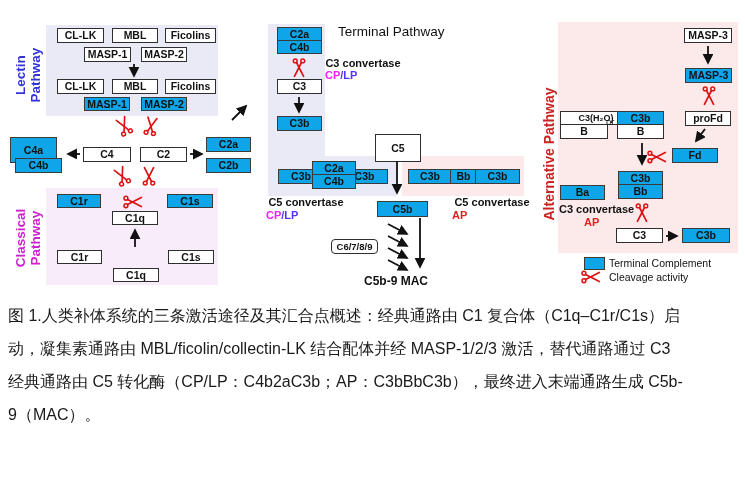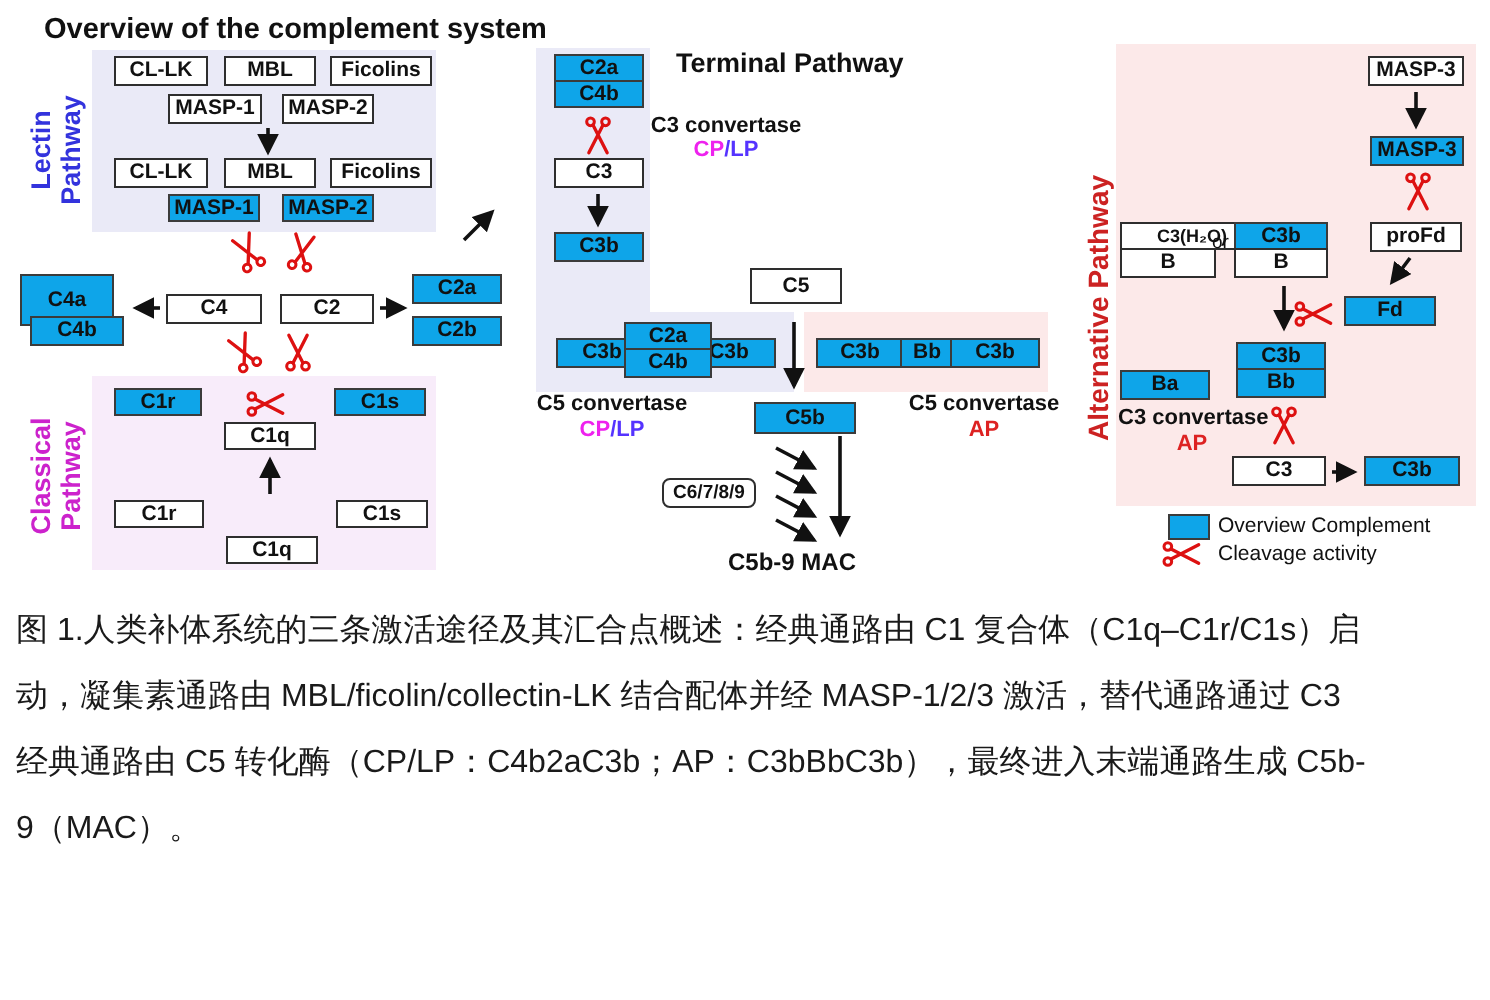--- a/index.html
+++ b/index.html
@@ -6,25 +6,25 @@
   #stage{position:relative;width:745px;height:500px;background:#fff;overflow:hidden;
          font-family:"Liberation Sans","DejaVu Sans",sans-serif;color:#111}
   .bgbox{position:absolute}
   .bx{position:absolute;display:flex;align-items:center;justify-content:center;
       background:#fff;border:1.6px solid #2e2e2e;font-weight:700;font-size:10.5px;
       color:#111;box-sizing:border-box;line-height:1;white-space:nowrap}
   .tan{background:#0ea5e9;border-color:#3b3b3b}
   .rd{border-radius:4px}
   .f9{font-size:9px}.f95{font-size:9.5px}
   .title{position:absolute;left:22px;top:7px;font-weight:700;font-size:14.5px}
-  .sec-title{position:absolute;font-weight:700;font-size:13.5px}
+  .sec-title{position:absolute;font-weight:400;font-size:13.5px}
   .vlabel{position:absolute;transform:rotate(-90deg);transform-origin:0 0;
           text-align:center;font-weight:700;font-size:13.5px;line-height:15px}
   .convlabel{position:absolute;font-weight:700;font-size:11px;text-align:center;line-height:12px}
-  .convsub{position:absolute;font-weight:700;font-size:11px;text-align:center;line-height:12px}
+  .convsub{position:absolute;font-weight:700;font-size:11px;text-align:left;line-height:12px}
   .scis{position:absolute}
   .scis circle{fill:none;stroke:#DD1111;stroke-width:1.8}
   .scis path{stroke:#DD1111;stroke-width:2;fill:none;stroke-linecap:round}
   .legend-text{position:absolute;font-size:10.5px}
   .mac{position:absolute;font-weight:700;font-size:12px}
   .or{position:absolute;font-weight:400;font-size:9.5px}
   #caption{position:absolute;left:8px;top:299px;width:733px;font-size:16px;line-height:33px;color:#1a1a1a}
   #arrows{position:absolute;left:0;top:0;pointer-events:none}
 </style>
 </head>
@@ -32,21 +32,20 @@
 
 <div id="stage">
 
   <div class="bgbox" style="left:46px;top:25px;width:172px;height:91px;background:#EAEAF7"></div>
   <div class="bgbox" style="left:46px;top:188px;width:172px;height:97px;background:#F8ECFA"></div>
   <div class="bgbox" style="left:268px;top:24px;width:57px;height:172px;background:#EAEAF7"></div>
   <div class="bgbox" style="left:270px;top:156px;width:127px;height:40px;background:#EAEAF7"></div>
   <div class="bgbox" style="left:402px;top:156px;width:122px;height:40px;background:#FCE9E9"></div>
   <div class="bgbox" style="left:558px;top:22px;width:180px;height:231px;background:#FCE9E9"></div>
 
-  <div class="title">Overview of the complement system</div>
   <div class="sec-title" style="left:338px;top:24px">Terminal Pathway</div>
   <div class="vlabel" style="left:13px;top:113px;width:76px;color:#3333DD">
     <span>Lectin</span><br>
     <span>Pathway</span>
   </div>
   <div class="vlabel" style="left:13px;top:286px;width:96px;color:#CC22CC">
     <span>Classical</span><br>
     <span>Pathway</span>
   </div>
   <div class="vlabel" style="left:542px;top:251px;width:194px;color:#CC2222;font-size:14px">Alternative Pathway</div>
@@ -73,21 +72,21 @@
   <div class="bx tan" style="left:167px;top:194px;width:46px;height:14px">C1s</div>
   <div class="bx" style="left:112px;top:211px;width:46px;height:14px">C1q</div>
   <div class="bx" style="left:57px;top:250px;width:45px;height:14px">C1r</div>
   <div class="bx" style="left:168px;top:250px;width:46px;height:14px">C1s</div>
   <div class="bx" style="left:113px;top:268px;width:46px;height:14px">C1q</div>
 
   <div class="bx tan" style="left:277px;top:27px;width:45px;height:14px">C2a</div>
   <div class="bx tan" style="left:277px;top:40px;width:45px;height:14px">C4b</div>
   <div class="bx" style="left:277px;top:79px;width:45px;height:15px">C3</div>
   <div class="bx tan" style="left:277px;top:116px;width:45px;height:15px">C3b</div>
-  <div class="bx" style="left:375px;top:134px;width:46px;height:18px">C5</div>
+  <div class="bx" style="left:375px;top:134px;width:46px;height:28px">C5</div>
 
   <div class="bx tan" style="left:278px;top:169px;width:46px;height:15px;z-index:2">C3b</div>
   <div class="bx tan" style="left:341px;top:169px;width:47px;height:15px;z-index:2">C3b</div>
   <div class="bx tan" style="left:312px;top:161px;width:44px;height:14px;z-index:3">C2a</div>
   <div class="bx tan" style="left:312px;top:174px;width:44px;height:15px;z-index:3">C4b</div>
 
   <div class="bx tan" style="left:408px;top:169px;width:44px;height:15px">C3b</div>
   <div class="bx tan" style="left:450px;top:169px;width:27px;height:15px">Bb</div>
   <div class="bx tan" style="left:475px;top:169px;width:45px;height:15px">C3b</div>
 
@@ -117,21 +116,21 @@
   <div class="convlabel" style="left:266px;top:196px;width:80px">C5 convertase</div>
   <div class="convsub" style="left:266px;top:209px;width:80px">
     <span style="color:#EE22EE">CP</span><span style="color:#5533FF">/</span><span style="color:#5533FF">LP</span>
   </div>
   <div class="convlabel" style="left:452px;top:196px;width:80px">C5 convertase</div>
   <div class="convsub" style="left:452px;top:209px;width:80px;color:#DD2222">AP</div>
   <div class="convlabel" style="left:559px;top:203px;width:76px;text-align:left">C3 convertase</div>
   <div class="convsub" style="left:584px;top:216px;width:24px;color:#DD2222">AP</div>
 
   <div class="bx tan" style="left:584px;top:257px;width:21px;height:13px"></div>
-  <div class="legend-text" style="left:609px;top:257px">Overview Complement</div>
+  <div class="legend-text" style="left:609px;top:257px">Terminal Complement</div>
   <div class="legend-text" style="left:609px;top:271px">Cleavage activity</div>
 
   <svg class="scis" style="left:114px;top:119px;transform:rotate(-115deg)" viewBox="0 0 24 16" width="20" height="14">
       <circle cx="3.5" cy="3.5" r="2.3"></circle>
       <circle cx="3.5" cy="12.5" r="2.3"></circle>
       <path d="M5.4 5 22 13.5M5.4 11 22 2.5"></path>
     </svg>
   <svg class="scis" style="left:141px;top:119px;transform:rotate(-80deg)" viewBox="0 0 24 16" width="20" height="14">
       <circle cx="3.5" cy="3.5" r="2.3"></circle>
       <circle cx="3.5" cy="12.5" r="2.3"></circle>

